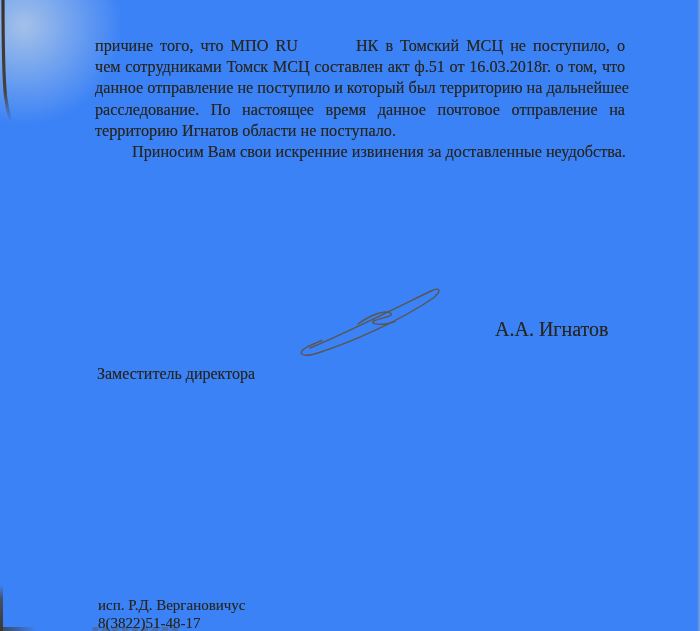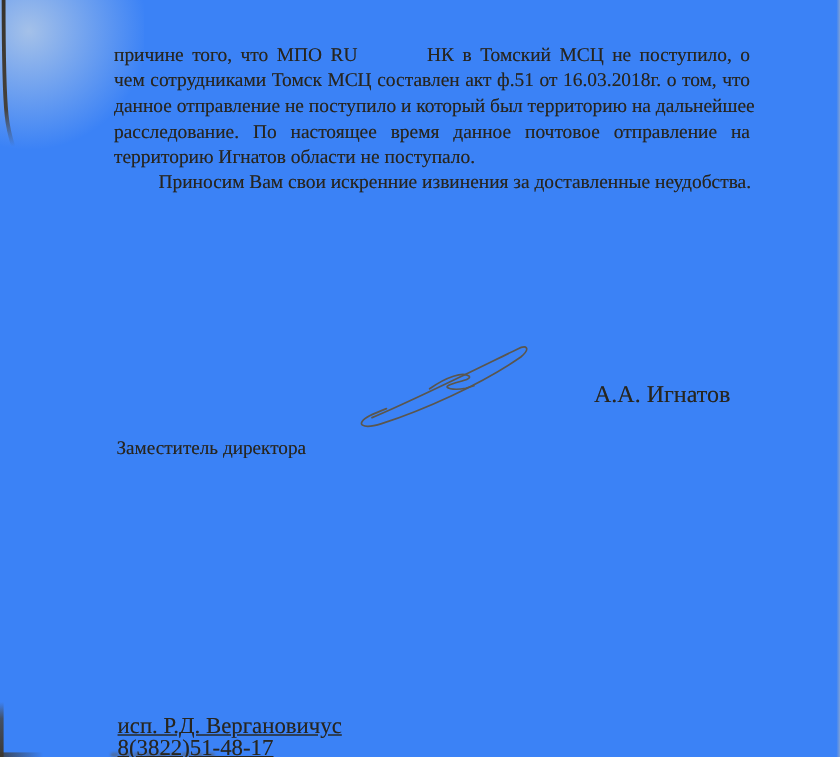--- a/index.html
+++ b/index.html
@@ -87,23 +87,22 @@
     font-size: 20px;
     text-shadow: 0 0 0.5px rgba(45,43,38,0.55);
   }
   .signature-svg {
     position: absolute; left: 288px; top: 280px;
   }
 
   
   .footer-block {
     position: absolute; left: 98px; top: 597px;
-    font-size: 19px; line-height: 17.5px;
+    font-size: 15px; line-height: 17.5px;
     text-shadow: 0 0 0.4px rgba(45,43,38,0.5);
-    text-decoration: underline;
   }
 </style>
 </head>
 <body>
 
 <div class="scan-page">
 
   <svg class="edge-artifact-top" width="16" height="130" viewBox="0 0 16 130">
     <defs>
       <linearGradient id="fadeDown" x1="0" y1="0" x2="0" y2="1">

